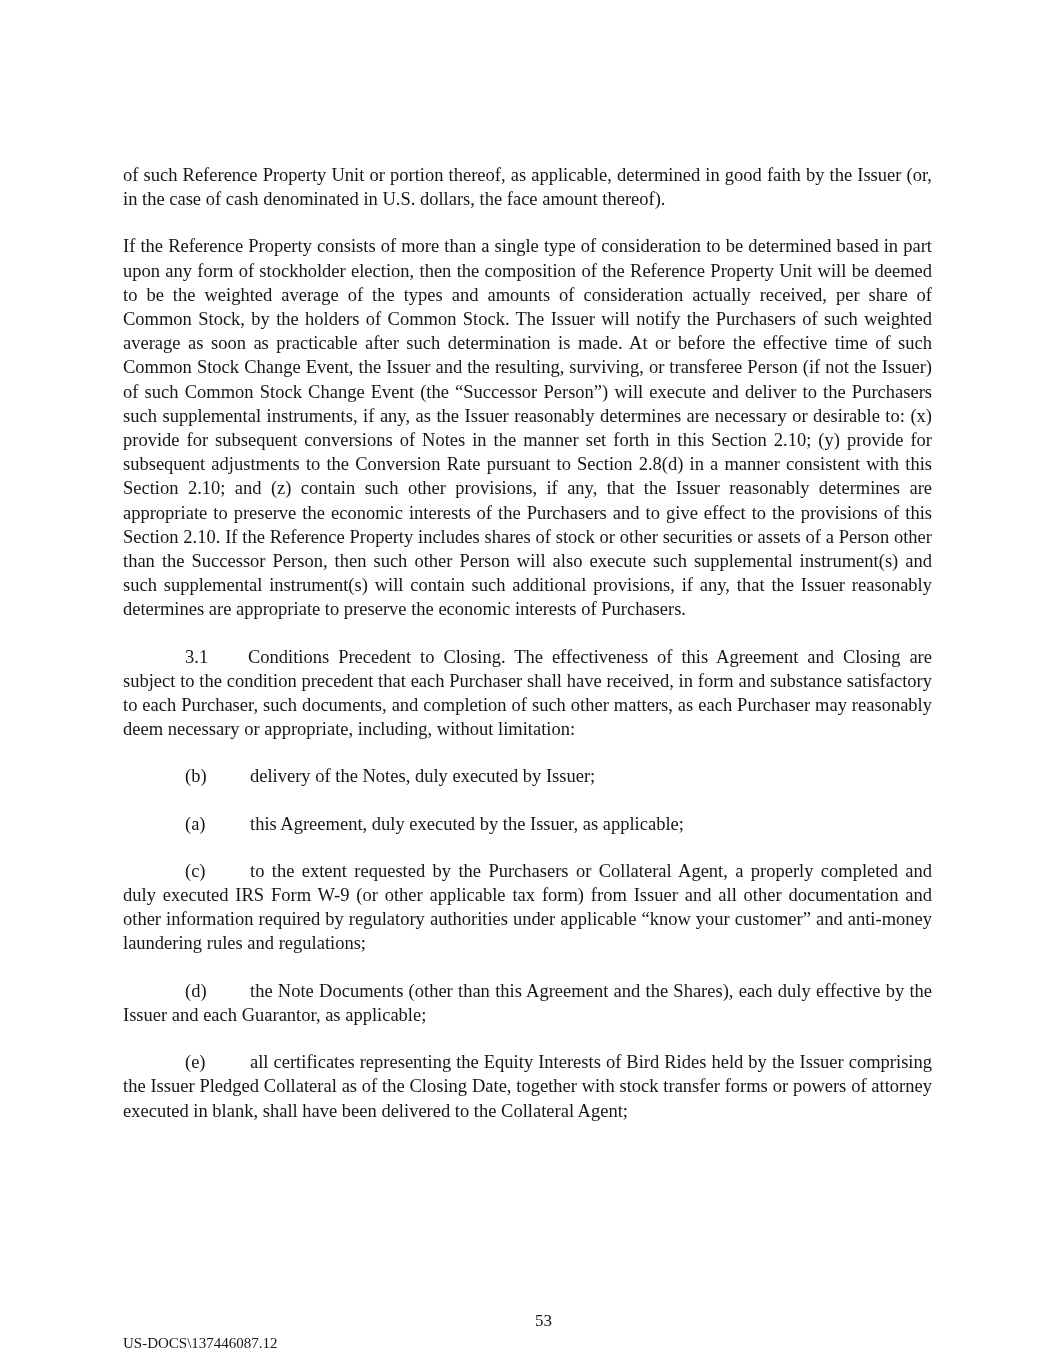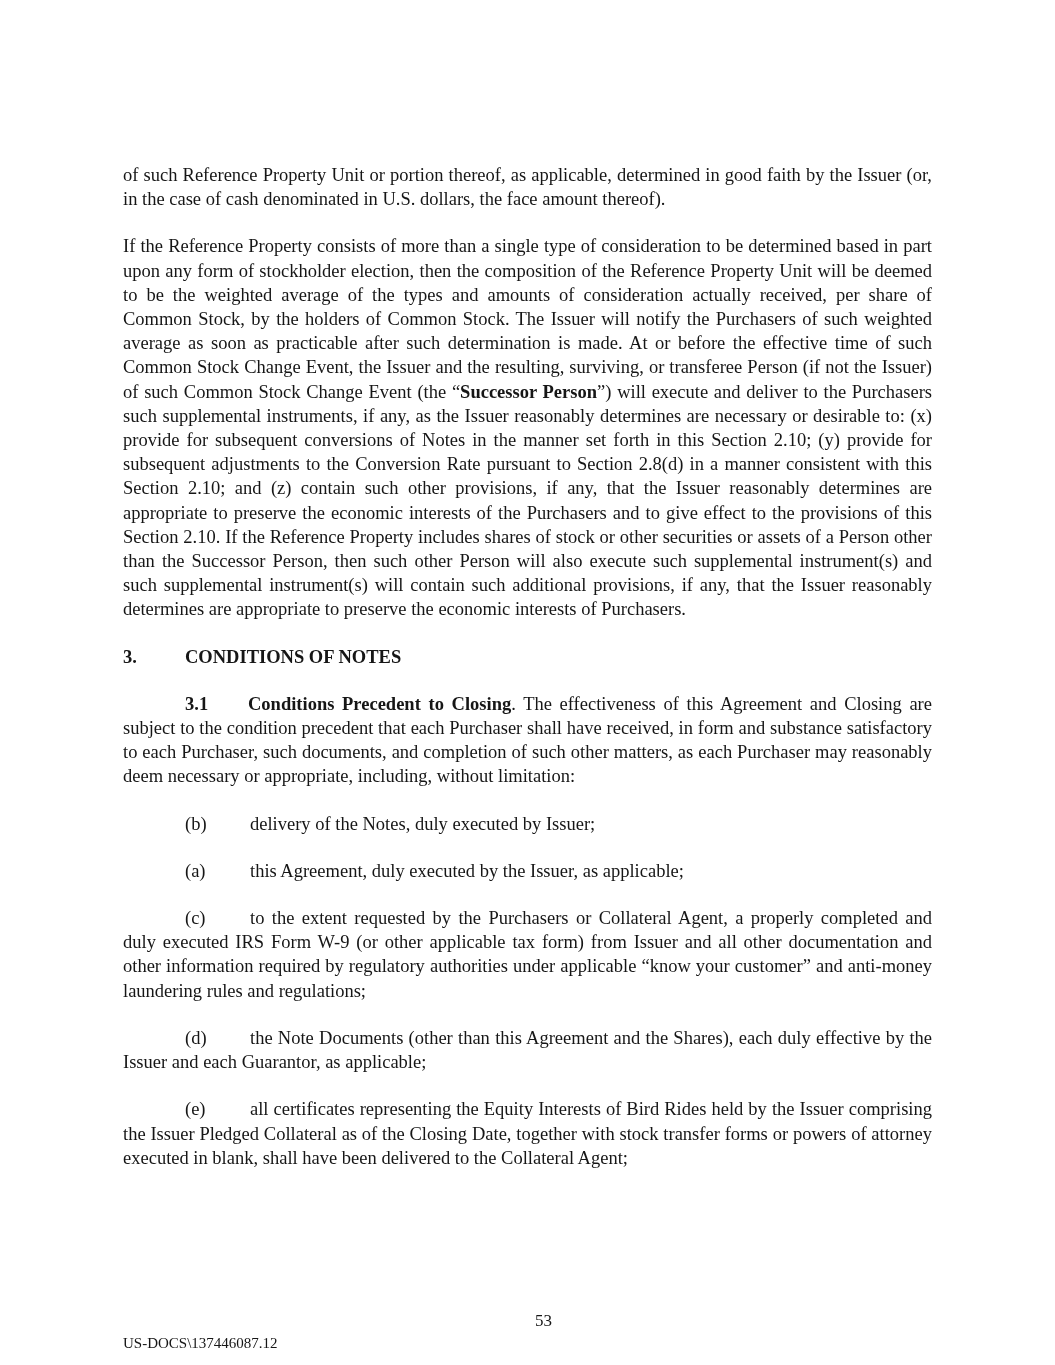--- a/index.html
+++ b/index.html
@@ -27,21 +27,21 @@
     width: 809px;
     text-align: justify;
   }
   .content p { margin: 0 0 23px 0; }
   .hanging { margin-left: 62px; }
   .first-indent { text-indent: 62px; }
   .list-item { margin-left: 63px; text-indent: 62px; }
   .num-label { display: inline-block; width: 63px; text-indent: 0; }
   .heading .num-label { width: 62px; }
   .item-label { display: inline-block; width: 65px; text-indent: 0; }
-  .b { font-weight: bold; }
+  .b { font-weight: normal; }
   .u { text-underline-offset: 2px; }
   .heading { font-weight: bold; }
   .page-number {
     position: absolute;
     top: 1266px;
     left: 16px;
     width: 100%;
     text-align: center;
     font-size: 17px;
   }
@@ -56,21 +56,20 @@
 </head>
 <body>
 
 <div class="page">
   <div class="content">
 
     <p class="hanging">of such Reference Property Unit or portion thereof, as applicable, determined in good faith by the Issuer (or, in the case of cash denominated in U.S. dollars, the face amount thereof).</p>
 
     <p><span>If the Reference Property consists of more than a single type of consideration to be determined based in part upon any form of stockholder election, then the composition of the Reference Property Unit will be deemed to be the weighted average of the types and amounts of consideration actually received, per share of Common Stock, by the holders of Common Stock. The Issuer will notify the Purchasers of such weighted average as soon as practicable after such determination is made. At or before the effective time of such Common Stock Change Event, the Issuer and the resulting, surviving, or transferee Person (if not the Issuer) of such Common Stock Change Event (the “</span><span class="b">Successor Person</span><span>”) will execute and deliver to the Purchasers such supplemental instruments, if any, as the Issuer reasonably determines are necessary or desirable to: (x) provide for subsequent conversions of Notes in the manner set forth in this </span><span class="u">Section 2.10</span><span>; (y) provide for subsequent adjustments to the Conversion Rate pursuant to </span><span class="u">Section 2.8(d)</span><span> in a manner consistent with this </span><span class="u">Section 2.10</span><span>; and (z) contain such other provisions, if any, that the Issuer reasonably determines are appropriate to preserve the economic interests of the Purchasers and to give effect to the provisions of this </span><span class="u">Section 2.10</span><span>. If the Reference Property includes shares of stock or other securities or assets of a Person other than the Successor Person, then such other Person will also execute such supplemental instrument(s) and such supplemental instrument(s) will contain such additional provisions, if any, that the Issuer reasonably determines are appropriate to preserve the economic interests of Purchasers.</span></p>
 
-    <p class="heading"><span class="num-label">3.</span><span class="u">CONDITIONS OF NOTES</span></p>
 
     <p class="first-indent"><span class="num-label b">3.1</span><span class="b">Conditions Precedent to Closing</span><span>. The effectiveness of this Agreement and Closing are subject to the condition precedent that each Purchaser shall have received, in form and substance satisfactory to each Purchaser, such documents, and completion of such other matters, as each Purchaser may reasonably deem necessary or appropriate, including, without limitation:</span></p>
 
     <p class="list-item"><span class="item-label">(b)</span><span>delivery of the Notes, duly executed by Issuer;</span></p>
 
     <p class="list-item"><span class="item-label">(a)</span><span>this Agreement, duly executed by the Issuer, as applicable;</span></p>
 
     <p class="list-item"><span class="item-label">(c)</span><span>to the extent requested by the Purchasers or Collateral Agent, a properly completed and duly executed IRS Form W-9 (or other applicable tax form) from Issuer and all other documentation and other information required by regulatory authorities under applicable “know your customer” and anti-money laundering rules and regulations;</span></p>
 
     <p class="list-item"><span class="item-label">(d)</span><span>the Note Documents (other than this Agreement and the Shares), each duly effective by the Issuer and each Guarantor, as applicable;</span></p>

